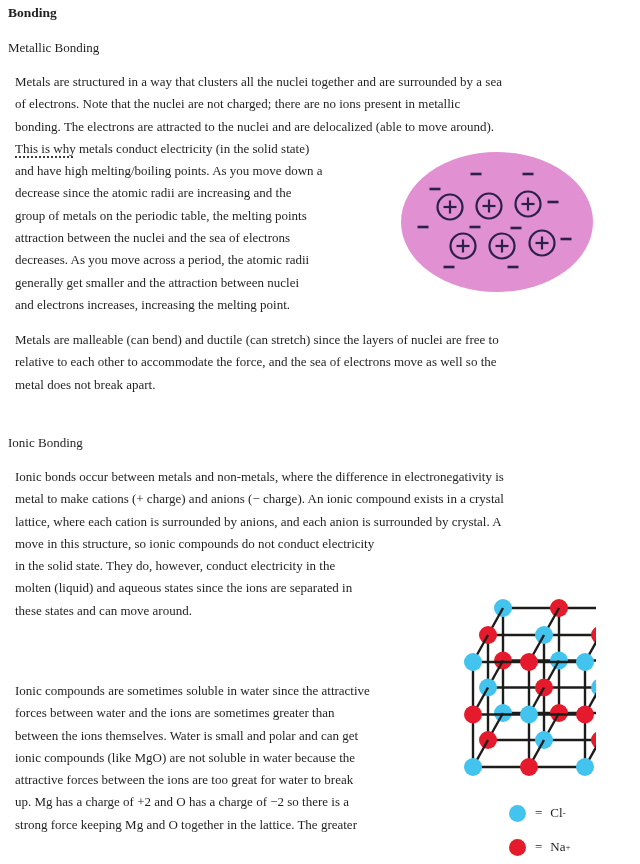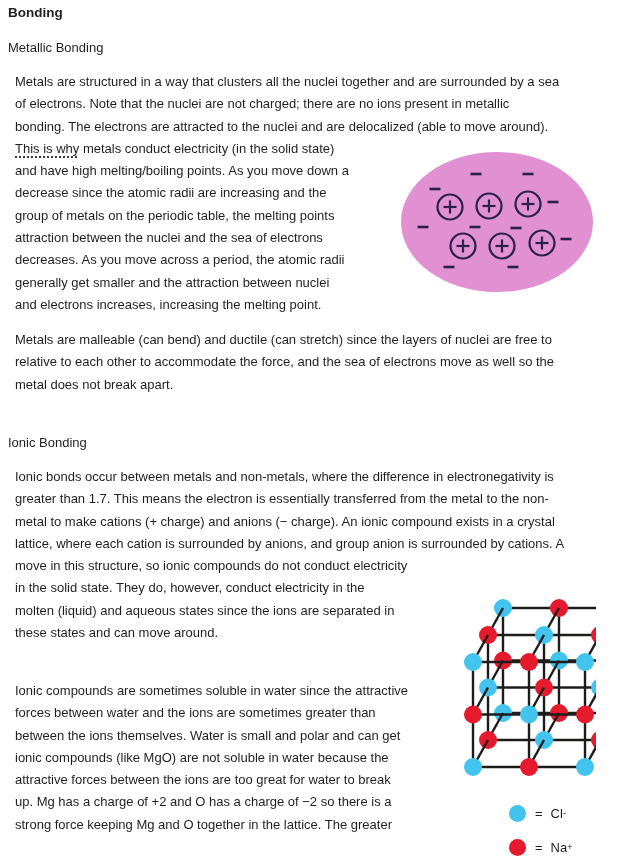--- a/index.html
+++ b/index.html
@@ -1,18 +1,18 @@
 <!DOCTYPE html>
 <html><head>
 <meta charset="utf-8">
 <style>
   html,body { margin:0; padding:0; background:#fff; }
   .page {
     position:relative; width:596px; height:864px; background:#ffffff;
-    overflow:hidden; font-family:Liberation Sans, sans-serif;
+    overflow:hidden; font-family:Liberation Serif, serif;
     font-size:13px; color:#1f1f1f;
   }
   .h { position:absolute; left:8px; line-height:22.3px; white-space:pre; }
   .bold { font-weight:bold; font-size:13.5px; }
   .para { position:absolute; left:8px; line-height:22.3px;margin-left:7px; }
   .ln { white-space:pre; }
   .dotted {
     text-decoration-line:underline; text-decoration-style:dotted;
     text-decoration-color:#3a3a3a; text-decoration-thickness:2px;
     text-underline-offset:4px;
@@ -84,23 +84,22 @@
   <div class="para" style="top:329px">
     <div class="ln">Metals are malleable (can bend) and ductile (can stretch) since the layers of nuclei are free to</div>
     <div class="ln">relative to each other to accommodate the force, and the sea of electrons move as well so the</div>
     <div class="ln">metal does not break apart.</div>
   </div>
 
   <div class="h" style="top:432px">Ionic Bonding</div>
 
   <div class="para" style="top:466px">
     <div class="ln">Ionic bonds occur between metals and non-metals, where the difference in electronegativity is</div>
-    <div class="ln">greater than 1.7. This means the electron is essentially transferred from the metal to the non-</div>
     <div class="ln">metal to make cations (+ charge) and anions (− charge). An ionic compound exists in a crystal</div>
-    <div class="ln">lattice, where each cation is surrounded by anions, and group anion is surrounded by cations. A</div>
+    <div class="ln">lattice, where each cation is surrounded by anions, and each anion is surrounded by crystal. A</div>
     <div class="ln">move in this structure, so ionic compounds do not conduct electricity</div>
     <div class="ln">in the solid state. They do, however, conduct electricity in the</div>
     <div class="ln">molten (liquid) and aqueous states since the ions are separated in</div>
     <div class="ln">these states and can move around.</div>
   </div>
 
   <div class="para" style="top:680px">
     <div class="ln">Ionic compounds are sometimes soluble in water since the attractive</div>
     <div class="ln">forces between water and the ions are sometimes greater than</div>
     <div class="ln">between the ions themselves. Water is small and polar and can get</div>

